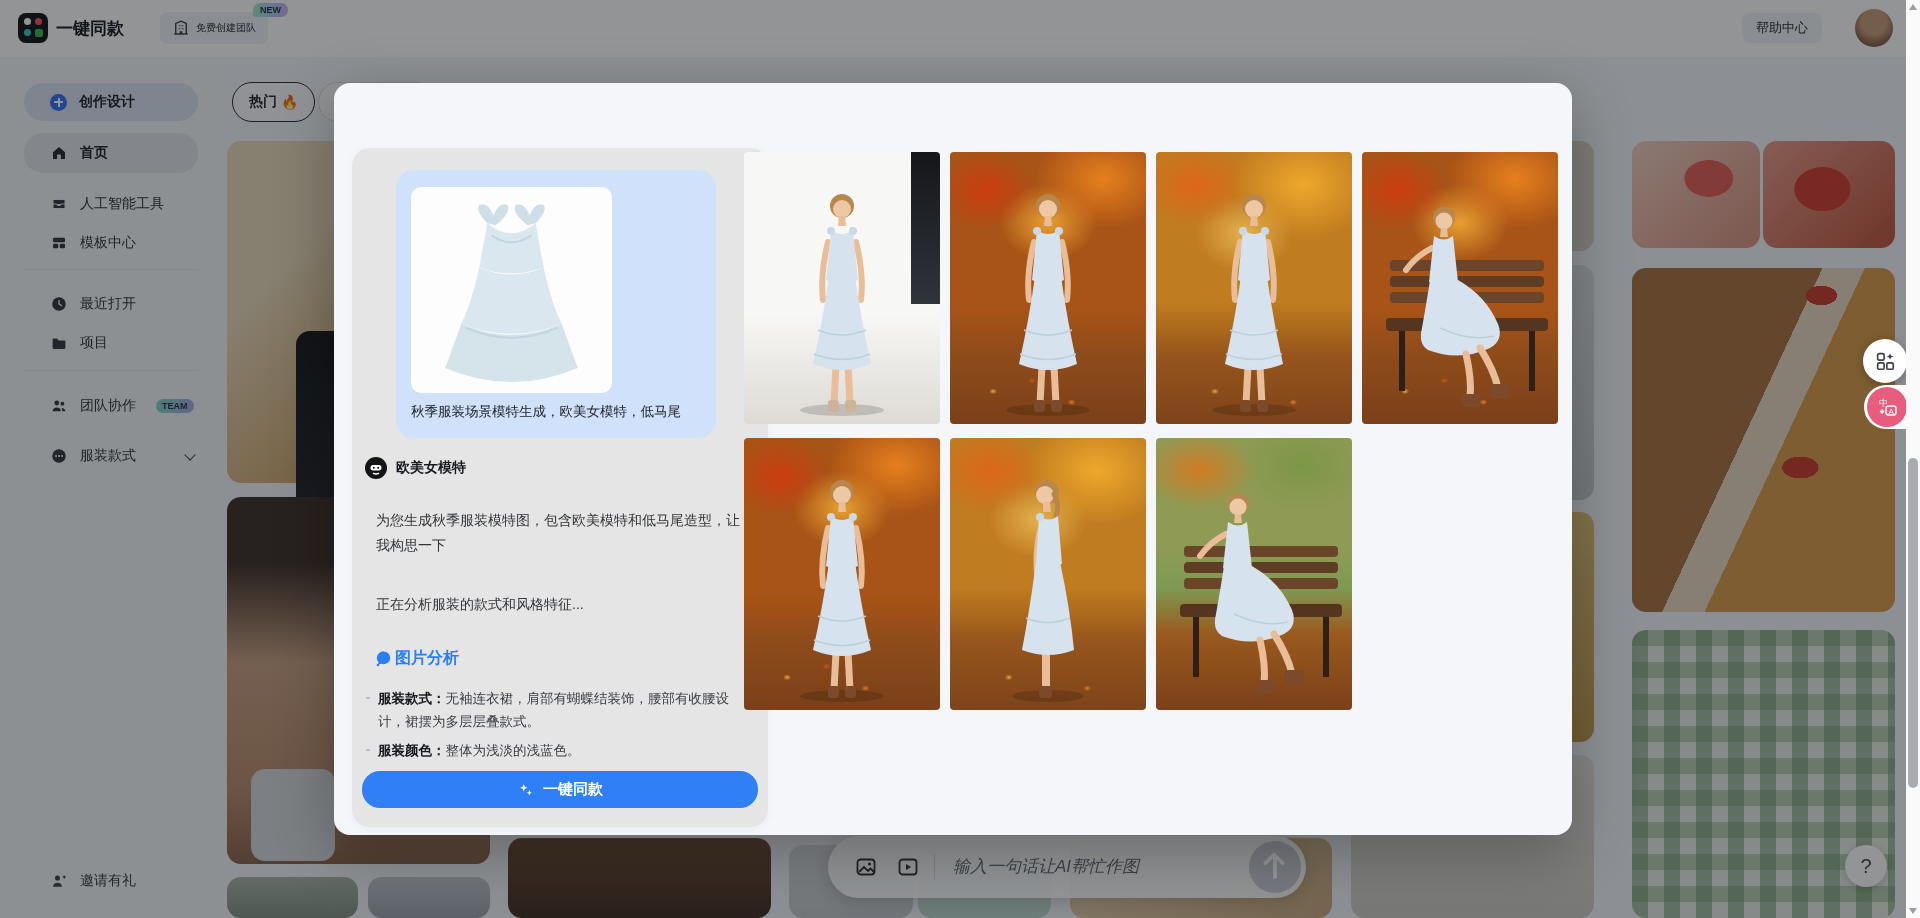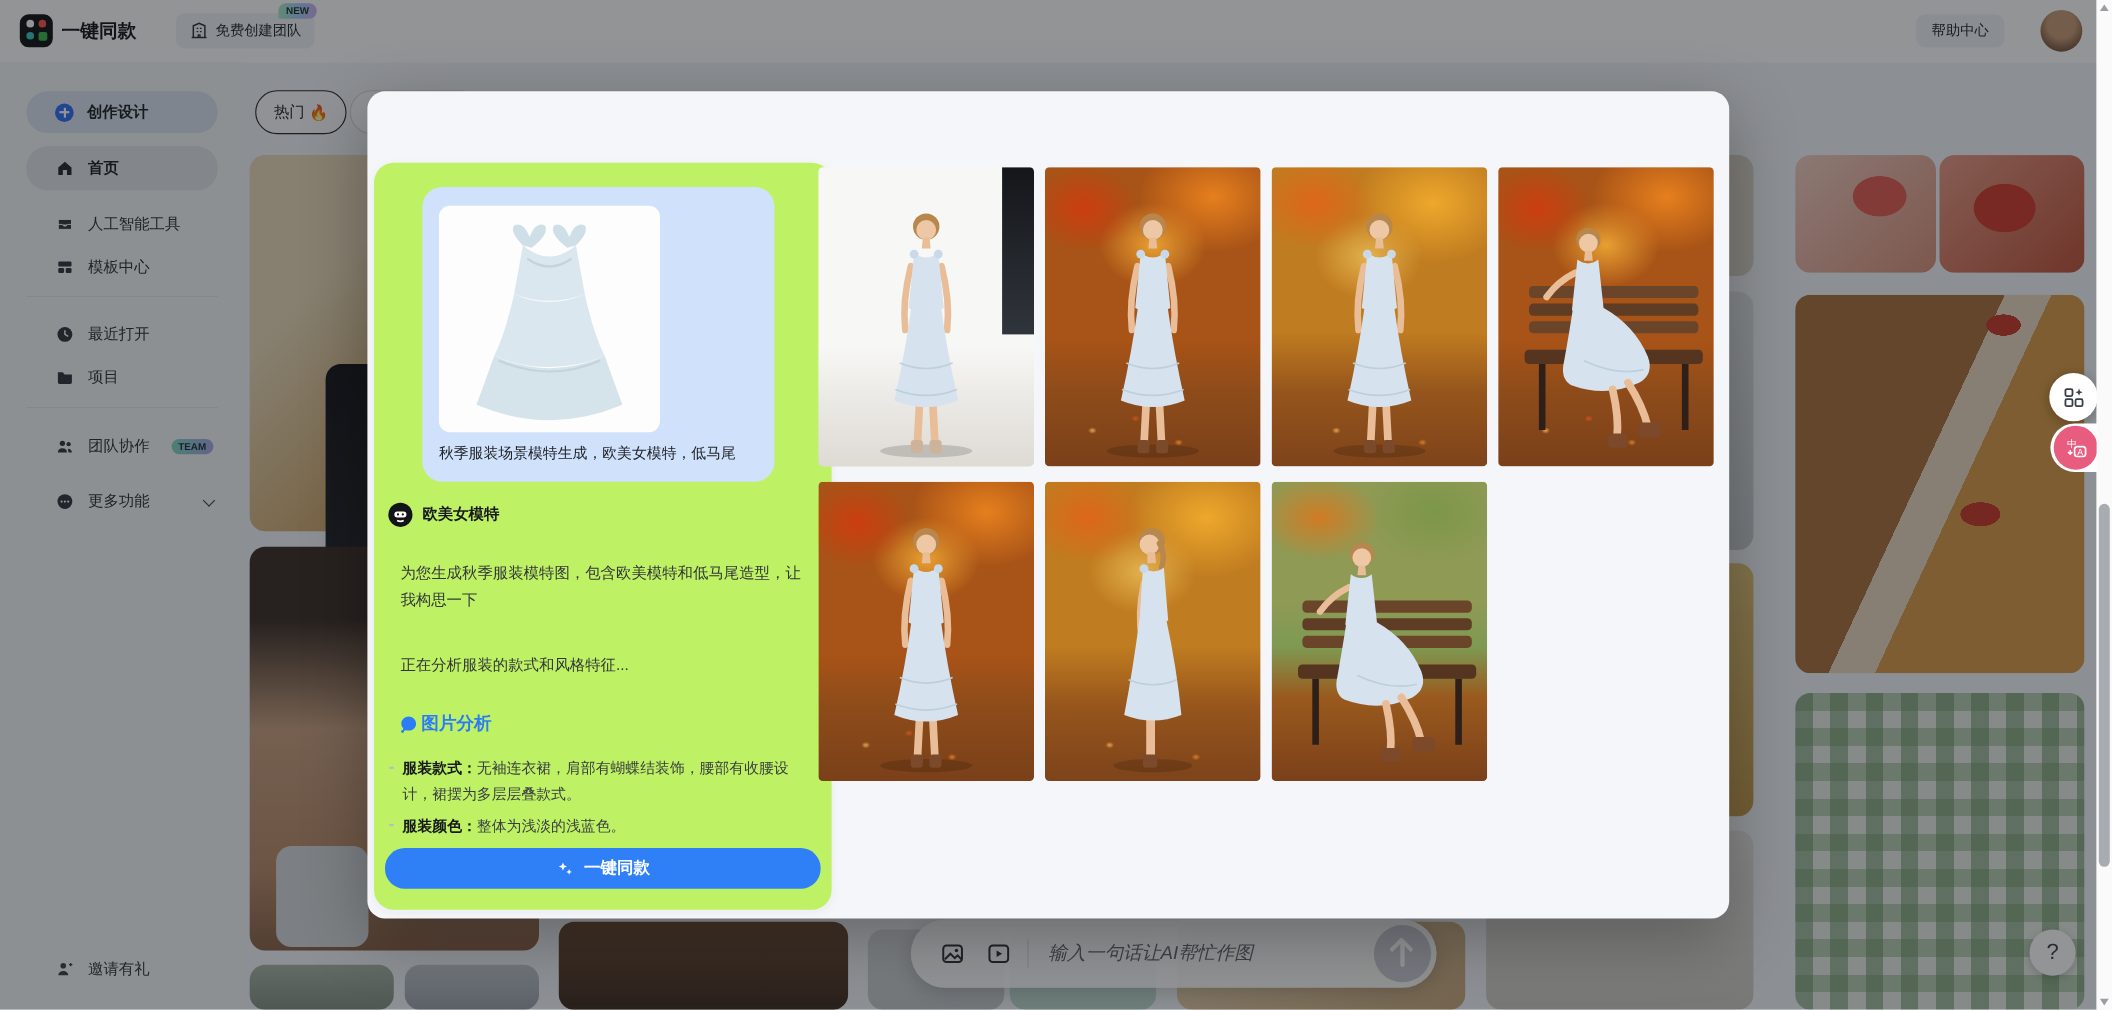--- a/index.html
+++ b/index.html
@@ -9,21 +9,21 @@
   
   .topbar{position:absolute;left:0;top:0;width:1920px;height:57px;background:#ffffff;z-index:2;}
   .logo{position:absolute;left:18px;top:13px;width:30px;height:30px;border-radius:8px;background:#101114;}
   .logo i{position:absolute;border-radius:50%;}
   .logo .d1{left:6px;top:5px;width:7px;height:7px;background:#ffffff;}
   .logo .d2{left:17px;top:5px;width:7px;height:7px;background:#ff4d4d;}
   .logo .d3{left:6px;top:16px;width:7px;height:7px;background:#36c6c0;}
   .logo .d4{left:17px;top:16px;width:8px;height:8px;border-radius:2px;background:#39b54a;}
   .brand{position:absolute;left:56px;top:0;height:57px;line-height:57px;font-size:17px;font-weight:700;color:#121418;}
   .team-chip{position:absolute;left:160px;top:12px;height:32px;border-radius:8px;background:#f1f3f5;
-    display:flex;align-items:center;padding:0 12px;font-size:13px;color:#1f2329;gap:6px;}
+    display:flex;align-items:center;padding:0 12px;font-size:10px;color:#1f2329;gap:6px;}
   .new-badge{position:absolute;left:253px;top:3px;padding:2px 7px;border-radius:8px 8px 8px 2px;
     font-size:9px;font-weight:700;color:#123524;
     background:linear-gradient(90deg,#a5ecc8,#a9c8f7 55%,#cbb0f4);}
   .help-pill{position:absolute;right:98px;top:13px;height:30px;line-height:30px;padding:0 14px;
     border-radius:8px;background:#f1f3f5;font-size:13px;color:#23262b;}
   .avatar{position:absolute;right:27px;top:9px;width:38px;height:38px;border-radius:50%;
     background:radial-gradient(circle at 50% 35%,#c79a74 0 40%,#8a6248 70%,#4d3a2c);}
 
   
   .sidebar{position:absolute;left:0;top:57px;width:222px;height:861px;background:#f6f7f9;z-index:2;}
@@ -39,21 +39,21 @@
   .sicon{width:18px;height:18px;flex:0 0 auto;}
   .team-badge{margin-left:8px;padding:2px 6px;border-radius:7px;font-size:9px;font-weight:700;color:#1c2b33;
     background:linear-gradient(90deg,#7fd8c3,#a9a7e8);}
   .chev-down{width:7px;height:7px;border-right:1.8px solid #3c3f45;border-bottom:1.8px solid #3c3f45;
     transform:rotate(45deg);margin-left:38px;margin-top:-3px;}
   .invite{position:absolute;left:24px;bottom:18px;width:174px;height:38px;display:flex;align-items:center;gap:12px;padding-left:26px;box-sizing:border-box;font-size:14px;color:#33363c;}
 
   
   .content{position:absolute;left:222px;top:57px;right:0;bottom:0;z-index:1;}
   .chip{position:absolute;height:40px;border-radius:21px;display:flex;align-items:center;gap:4px;
-    padding:0 16px;box-sizing:border-box;font-size:14px;font-weight:400;color:#1c1e23;background:rgba(255,255,255,.65);}
+    padding:0 16px;box-sizing:border-box;font-size:14px;font-weight:700;color:#1c1e23;background:rgba(255,255,255,.65);}
   .chip-hot{left:10px;top:25px;border:1.5px solid #23252b;}
   .chip-partial{left:96px;top:25px;width:120px;border:1px solid #d8dadd;background:#fbfbfc;}
   .tile-bg{position:absolute;border-radius:14px;}
   .p-pastry{background:linear-gradient(135deg,#ead9b9 0 30%,#d2ab72 65%,#b98a4e);}
   .p-dark{background:linear-gradient(180deg,#131418,#23242a);}
   .p-face{background:linear-gradient(180deg,#3a2c24 0 18%,#c99f7f 45%,#b98a68 80%,#8a6148);}
   .p-sketch{background:#d7d9dc;}
   .p-men{background:linear-gradient(180deg,#aab4a8,#828f80);}
   .p-man{background:linear-gradient(180deg,#c3c9ce,#9aa1a8);}
   .p-brown{background:linear-gradient(180deg,#6b4a33,#3f2a1d);}
@@ -108,21 +108,21 @@
   
   .modal{position:absolute;left:334px;top:83px;width:1238px;height:752px;border-radius:16px;background:#f5f6fa;
     z-index:50;box-shadow:0 16px 60px rgba(0,0,0,.28);}
   .modal-header{position:absolute;left:0;top:0;right:0;height:54px;background:#ffffff;border-radius:16px 16px 0 0;
     border-bottom:1px solid #ebedf1;}
   .modal-title{position:absolute;left:24px;top:0;height:54px;line-height:54px;font-size:15px;font-weight:700;color:#17191d;}
   .modal-close{position:absolute;right:20px;top:16px;width:22px;height:22px;text-align:center;line-height:22px;
     font-size:17px;color:#85878c;cursor:pointer;}
 
   
-  .chat-card{position:absolute;left:6px;top:65px;width:416px;height:679px;background:#bef264;border-radius:18px;
+  .chat-card{position:absolute;left:18px;top:65px;width:416px;height:679px;background:#e5e5e5;border-radius:18px;
     box-shadow:0 2px 10px rgba(20,30,60,.05);}
   .bubble{position:absolute;left:44px;top:22px;width:320px;height:268px;border-radius:18px;background:#d0e1fb;box-sizing:border-box;}
   .bubble-img{position:absolute;left:15px;top:17px;width:201px;height:206px;border-radius:10px;background:#fdfdfd;overflow:hidden;}
   .bubble-caption{position:absolute;left:15px;top:232px;right:12px;font-size:13.5px;color:#20242a;line-height:1.5;}
   .bot-row{position:absolute;left:12px;top:308px;display:flex;align-items:center;gap:8px;}
   .bot-name{font-size:14px;font-weight:700;color:#17191d;}
   .msg{position:absolute;left:24px;right:22px;font-size:14px;color:#333639;line-height:1.75;}
   .msg1{top:360px;}
   .msg2{top:444px;}
   .analysis-hd{position:absolute;left:22px;top:500px;display:flex;align-items:center;gap:2px;
@@ -241,21 +241,21 @@
       <span>团队协作</span>
       <span class="team-badge">TEAM</span>
     </div>
     <div class="side-item" style="top:380px">
       <svg class="sicon" viewBox="0 0 24 24">
           <circle cx="12" cy="12" r="9" fill="#30343b"></circle>
           <circle cx="8" cy="12" r="1.3" fill="#fff"></circle>
           <circle cx="12" cy="12" r="1.3" fill="#fff"></circle>
           <circle cx="16" cy="12" r="1.3" fill="#fff"></circle>
         </svg>
-      <span>更多功能</span>
+      <span>服装款式</span>
       <span class="chev-down"></span>
     </div>
     <div class="invite">
       <svg class="sicon" viewBox="0 0 24 24">
           <circle cx="10" cy="8" r="3.4" fill="#3c3f45"></circle>
           <path d="M4 19.5c0-3.4 2.7-5.3 6-5.3s6 1.9 6 5.3z" fill="#3c3f45"></path>
           <path d="M17 6.5h4M19 4.5v4" stroke="#3c3f45" stroke-width="1.6"></path>
         </svg>
       <span>邀请有礼</span>
     </div>

